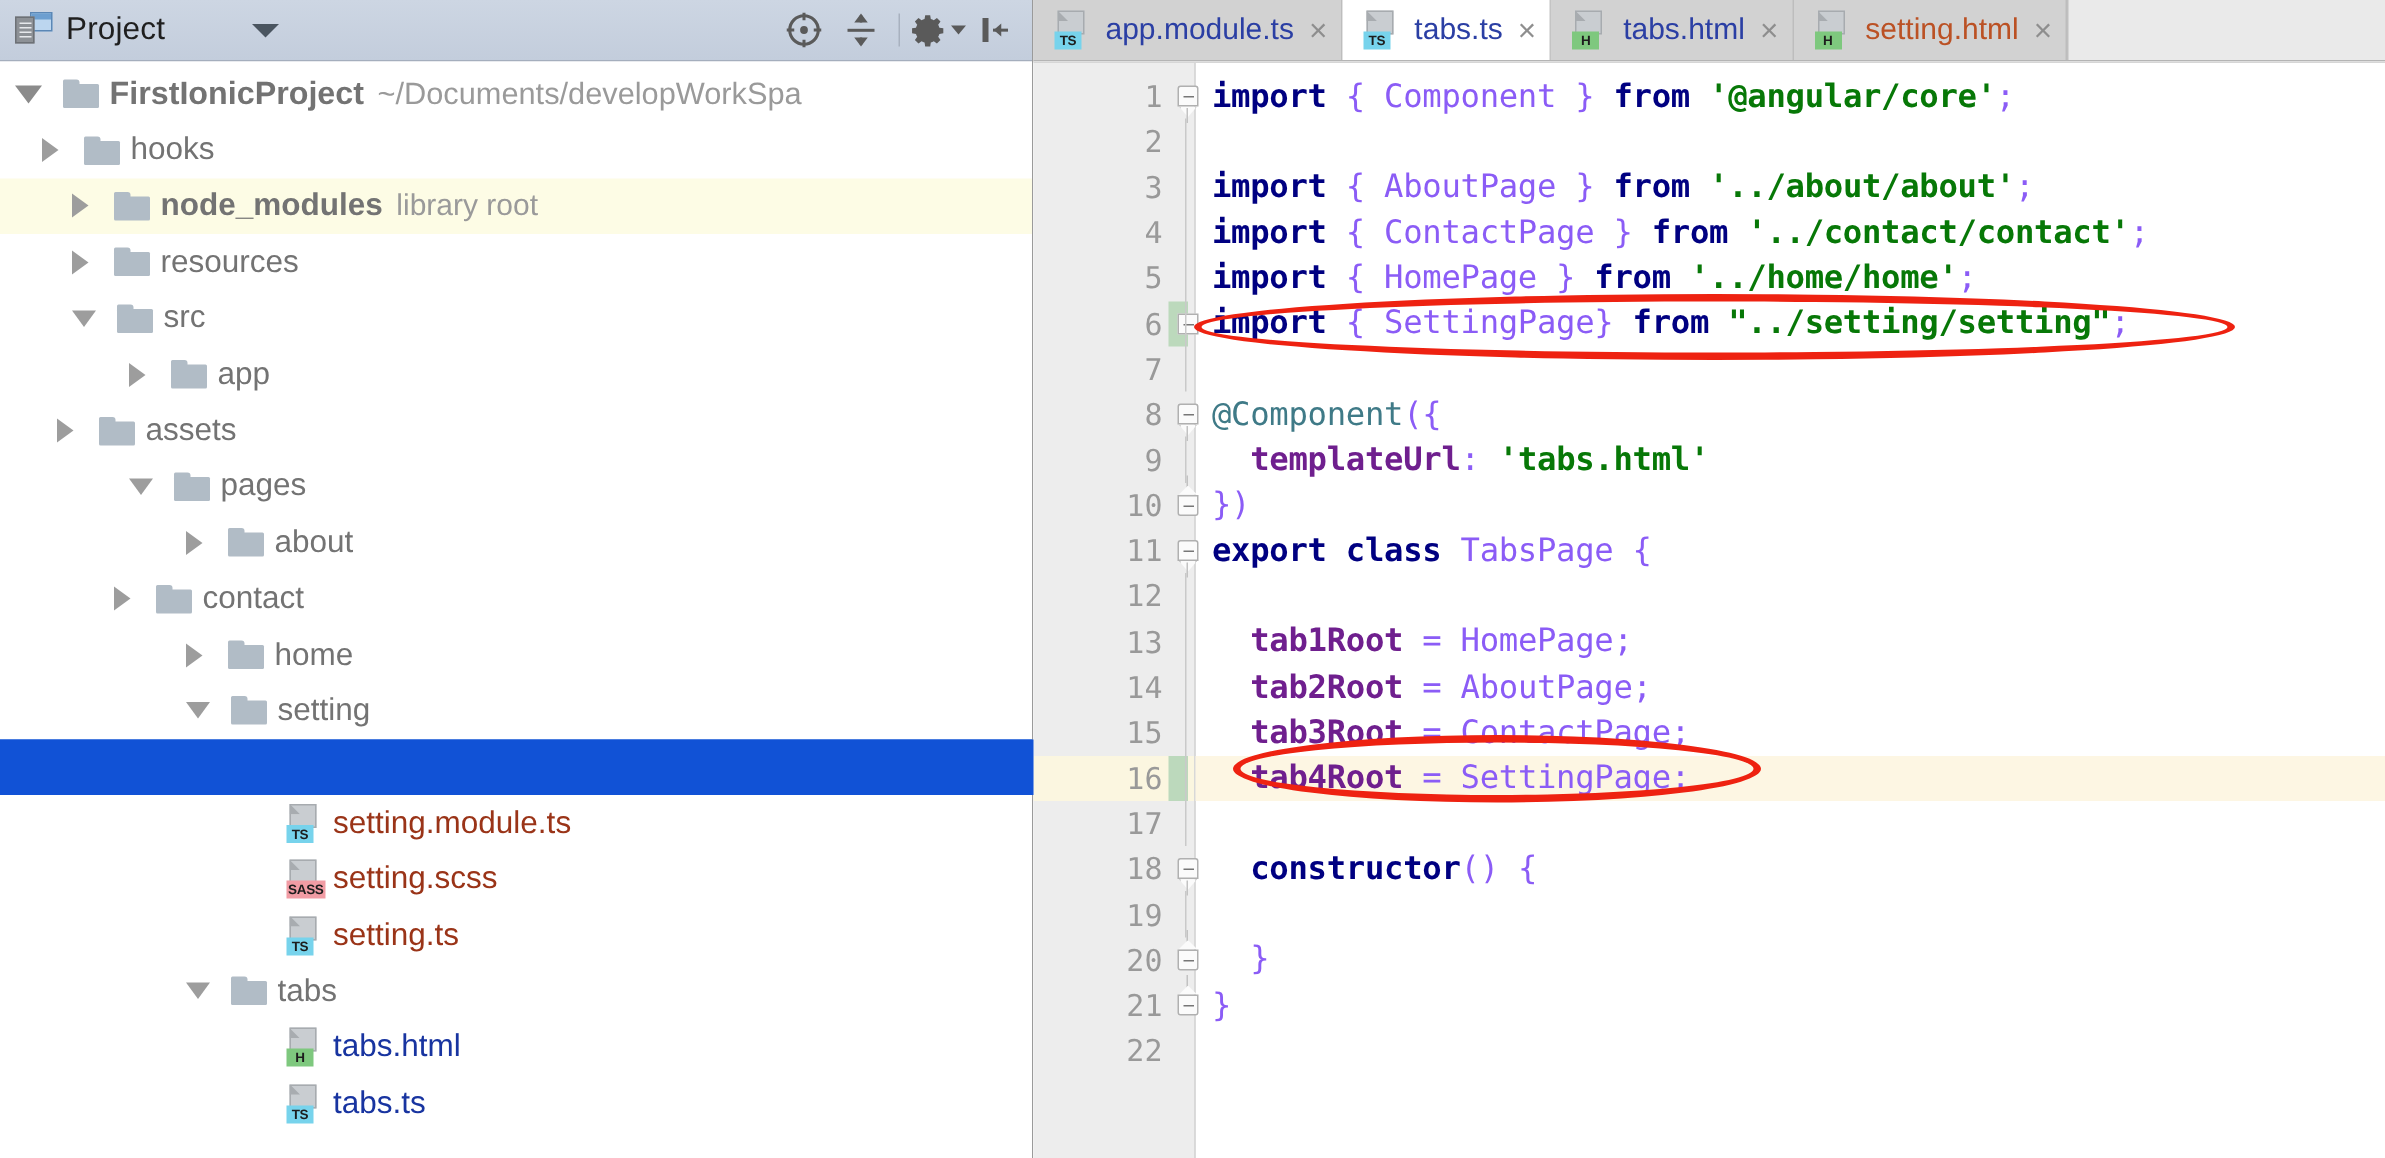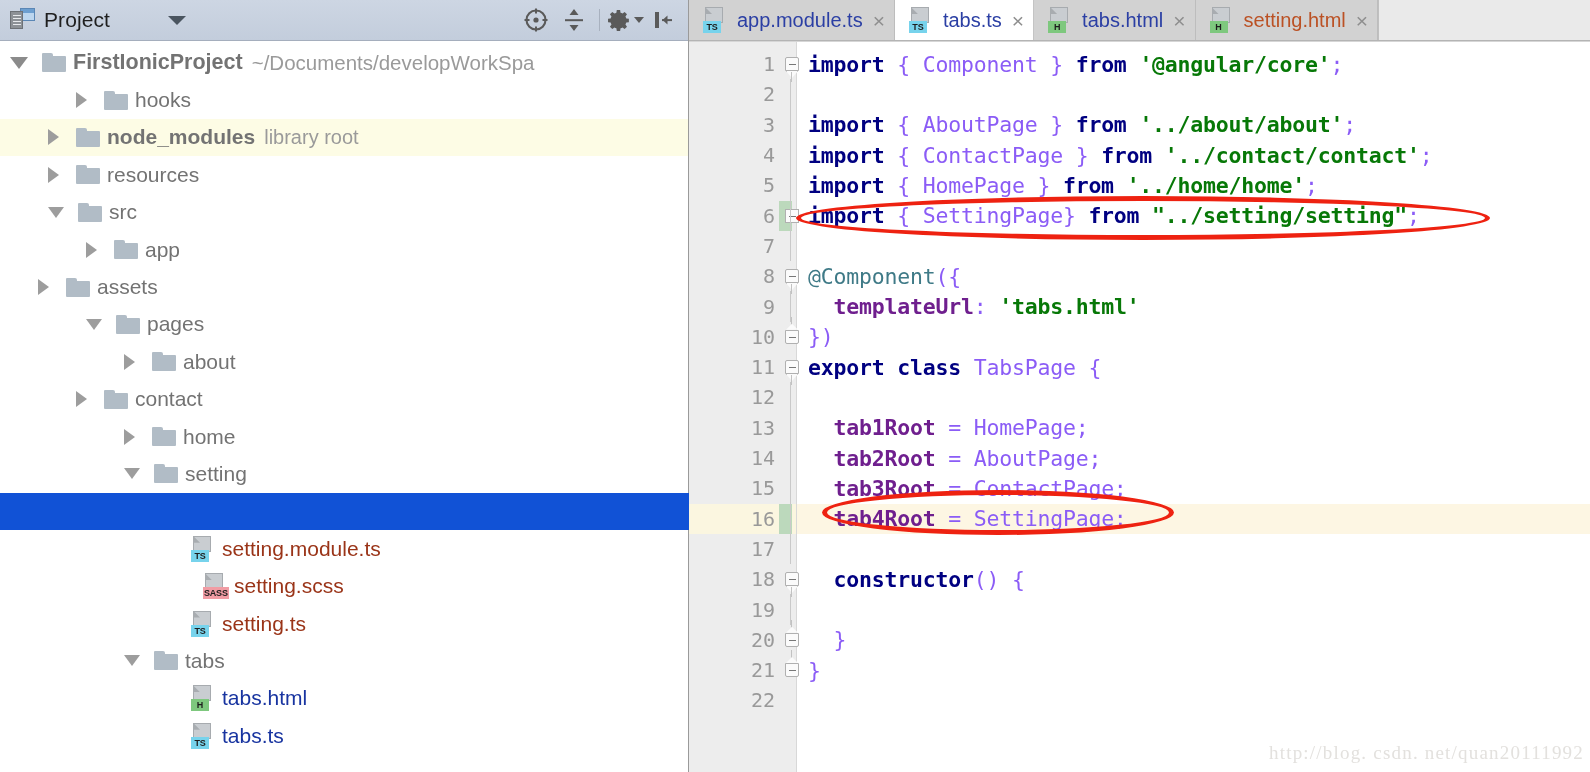--- a/index.html
+++ b/index.html
@@ -441,21 +441,21 @@
     <div class="tree">
         <div class="row" style="padding-left: 10px;">
           <div class="arrow root-down" style="margin-right: 14px;"></div>
           <div class="folder">
             <div class="tab"></div>
             <div class="body"></div>
           </div>
           <span class="lbl rootname">FirstIonicProject</span>
           <span class="sub path">~/Documents/developWorkSpa</span>
         </div>
-        <div class="row" style="padding-left: 76px; text-align: right;">
+        <div class="row" style="padding-left: 28px; text-align: right;">
           <div class="arrow right" style="margin-right: 17px;"></div>
           <div class="folder">
             <div class="tab"></div>
             <div class="body"></div>
           </div>
           <span class="lbl">hooks</span>
         </div>
         <div class="row lib" style="padding-left: 48px;">
           <div class="arrow right" style="margin-right: 17px;"></div>
           <div class="folder">
@@ -546,21 +546,21 @@
           <span class="lbl">setting.html</span>
         </div>
         <div class="row" style="padding-left: 162px;">
           <div style="width: 28px; flex: 0 0 auto;"></div>
           <div class="fileicon">
             <div class="page"></div>
             <div class="badge ts">TS</div>
           </div>
           <span class="lbl redfile">setting.module.ts</span>
         </div>
-        <div class="row" style="padding-left: 162px; margin-left: 12px;">
+        <div class="row" style="padding-left: 162px;">
           <div style="width: 28px; flex: 0 0 auto;"></div>
           <div class="fileicon">
             <div class="page"></div>
             <div class="badge sass">SASS</div>
           </div>
           <span class="lbl redfile">setting.scss</span>
         </div>
         <div class="row" style="padding-left: 162px;">
           <div style="width: 28px; flex: 0 0 auto;"></div>
           <div class="fileicon">
@@ -753,21 +753,20 @@
               <div class="tipup"></div>
               <div class="sq"></div>
             </div>
             <div class="code"><span class="pln">}</span></div>
           </div>
           <div class="codeline" style="top: 643.3px;">
             <div class="lnum">22</div>
             <div class="code"></div>
           </div>
         </div>
-      <div class="watermark">http://blog. csdn. net/quan20111992</div>
     <div class="foldline" style="top: 37.3px; height: 181.8px;"></div>
         <div class="foldline" style="top: 249.4px; height: 30.3px;"></div>
         <div class="foldline" style="top: 340.3px; height: 181.8px;"></div>
         <div class="foldline" style="top: 552.4px; height: 30.3px;"></div>
       </div>
   </div>
 
   <div class="sel-bleed" id="selbleed" style="top: 492.8px;"></div>
 
   <div class="ellipse" id="ell6" style="left: 796px; top: 196px; width: 694px; height: 44px;"></div>

